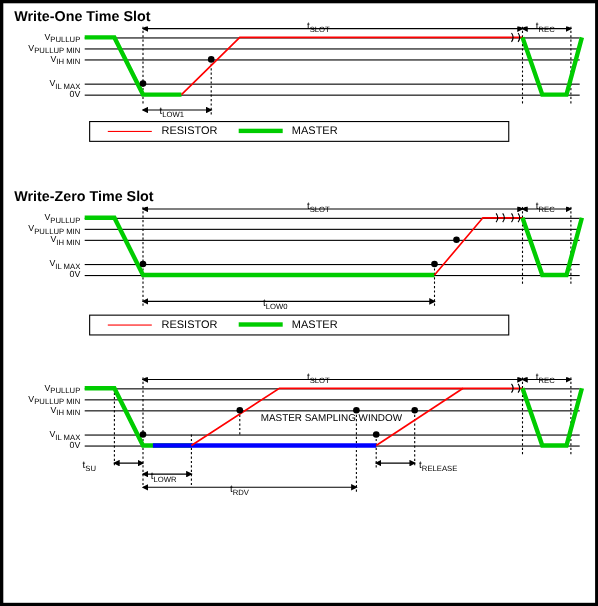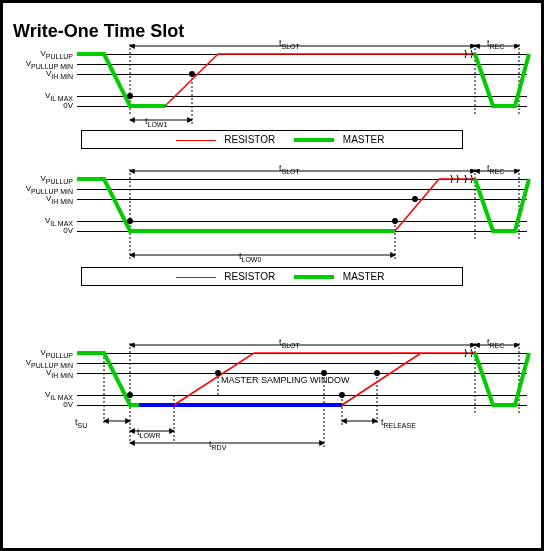--- a/index.html
+++ b/index.html
@@ -1,22 +1,22 @@
 <!DOCTYPE html>
 <html><head>
 <meta charset="utf-8">
 <style>
   body{margin:0;background:#fff;font-family:Arial,Helvetica,sans-serif}
   .page{border:3px solid #000;width:538px;height:545px;position:relative}
   .panel{position:absolute;left:6px;right:6px}
-  .title{font-weight:bold;font-size:18px;margin:16px 0 2px 4px}
+  .title{font-weight:bold;font-size:13px;margin:2px 0 2px 4px}
   .plot{position:relative;height:80px;border-top:0}
   .ylab{position:absolute;left:0;font-size:8px;text-align:right;width:64px;line-height:8px}
   .grid{position:absolute;left:68px;right:8px;height:0;border-top:1px solid #000}
-  .legend{border:1px solid #000;margin:6px auto 0 auto;text-align:center;font-size:10px;padding:3px 0;width:380px}
+  .legend{border:1px solid #000;margin:6px auto 0 auto;text-align:left;font-size:10px;padding:3px 0;width:380px}
   .legend.wide{width:440px}
   .swatch{display:inline-block;width:40px;height:0;vertical-align:middle;margin:0 6px 0 16px}
   .ann{position:absolute;font-size:9px;white-space:nowrap}
   .sub{font-size:7px;vertical-align:sub}
   svg{position:absolute;top:0;left:0}
 </style>
 </head>
 <body>
 
 <div class="page">
@@ -71,20 +71,21 @@
     </div>
     <div class="legend">
       <span class="swatch" style="border-top:1.5px solid #ff0000"></span>
       <span>RESISTOR</span>
       <span class="swatch" style="border-top:4px solid #00cc00"></span>
       <span>MASTER</span>
     </div>
   </div>
 
   <div class="panel" style="top:166px">
+    <div class="title">Write-Zero Time Slot</div>
     <div class="plot" style="height:92px">
       <div class="ylab" style="top:6px">V<span class="sub">PULLUP</span></div>
       <div class="ylab" style="top:16px">V<span class="sub">PULLUP MIN</span></div>
       <div class="ylab" style="top:26px">V<span class="sub">IH MIN</span></div>
       <div class="ylab" style="top:48px">V<span class="sub">IL MAX</span></div>
       <div class="ylab" style="top:58px">0V</div>
       <div class="grid" style="top:10px"></div>
         <div class="grid" style="top:20px"></div>
       <div class="grid" style="top:30px"></div>
         <div class="grid" style="top:52px"></div>
@@ -169,17 +170,17 @@
           <circle cx="315" cy="30" r="3"></circle>
         <circle cx="333" cy="52" r="3"></circle>
           <circle cx="368" cy="30" r="3"></circle>
       </svg>
       <div class="ann" style="left:270px;top:-6px">t<span class="sub">SLOT</span></div>
       <div class="ann" style="left:478px;top:-6px">t<span class="sub">REC</span></div>
       <div class="ann" style="left:66px;top:74px">t<span class="sub">SU</span></div>
       <div class="ann" style="left:128px;top:84px">t<span class="sub">LOWR</span></div>
       <div class="ann" style="left:200px;top:96px">t<span class="sub">RDV</span></div>
       <div class="ann" style="left:372px;top:74px">t<span class="sub">RELEASE</span></div>
-      <div class="ann" style="left:212px;top:32px;line-height:10px;text-align:right">MASTER SAMPLING WINDOW</div>
+      <div class="ann" style="left:228px;top:32px;line-height:10px;text-align:right">MASTER SAMPLING WINDOW</div>
     </div>
   </div>
 
 </div>
 
 </body></html>

